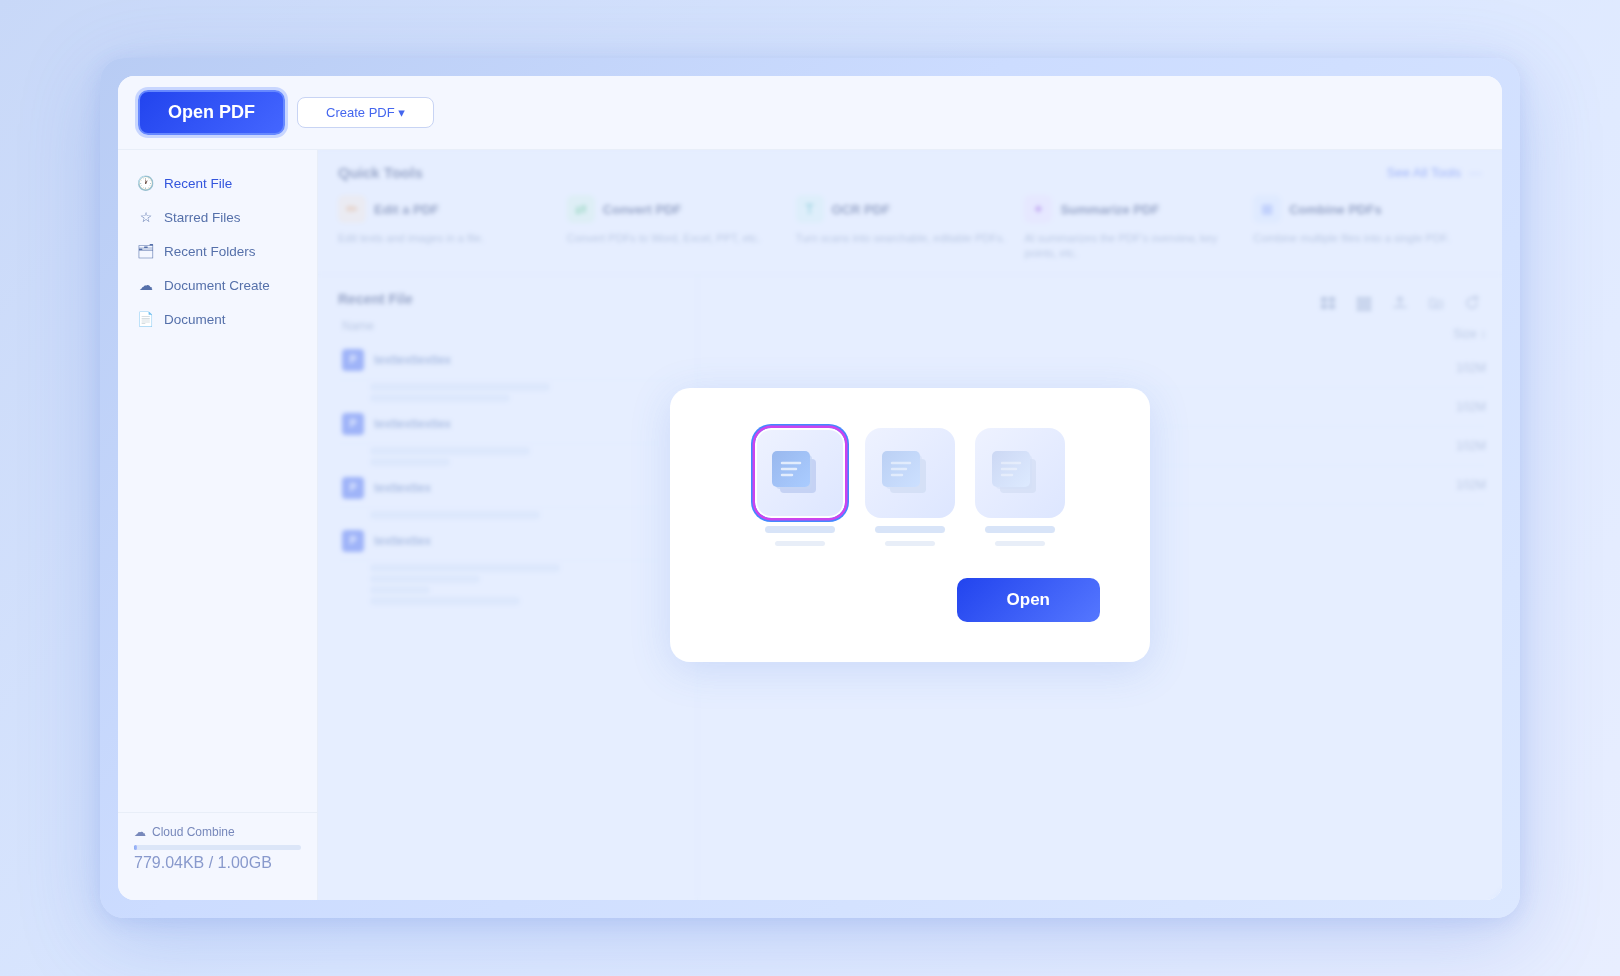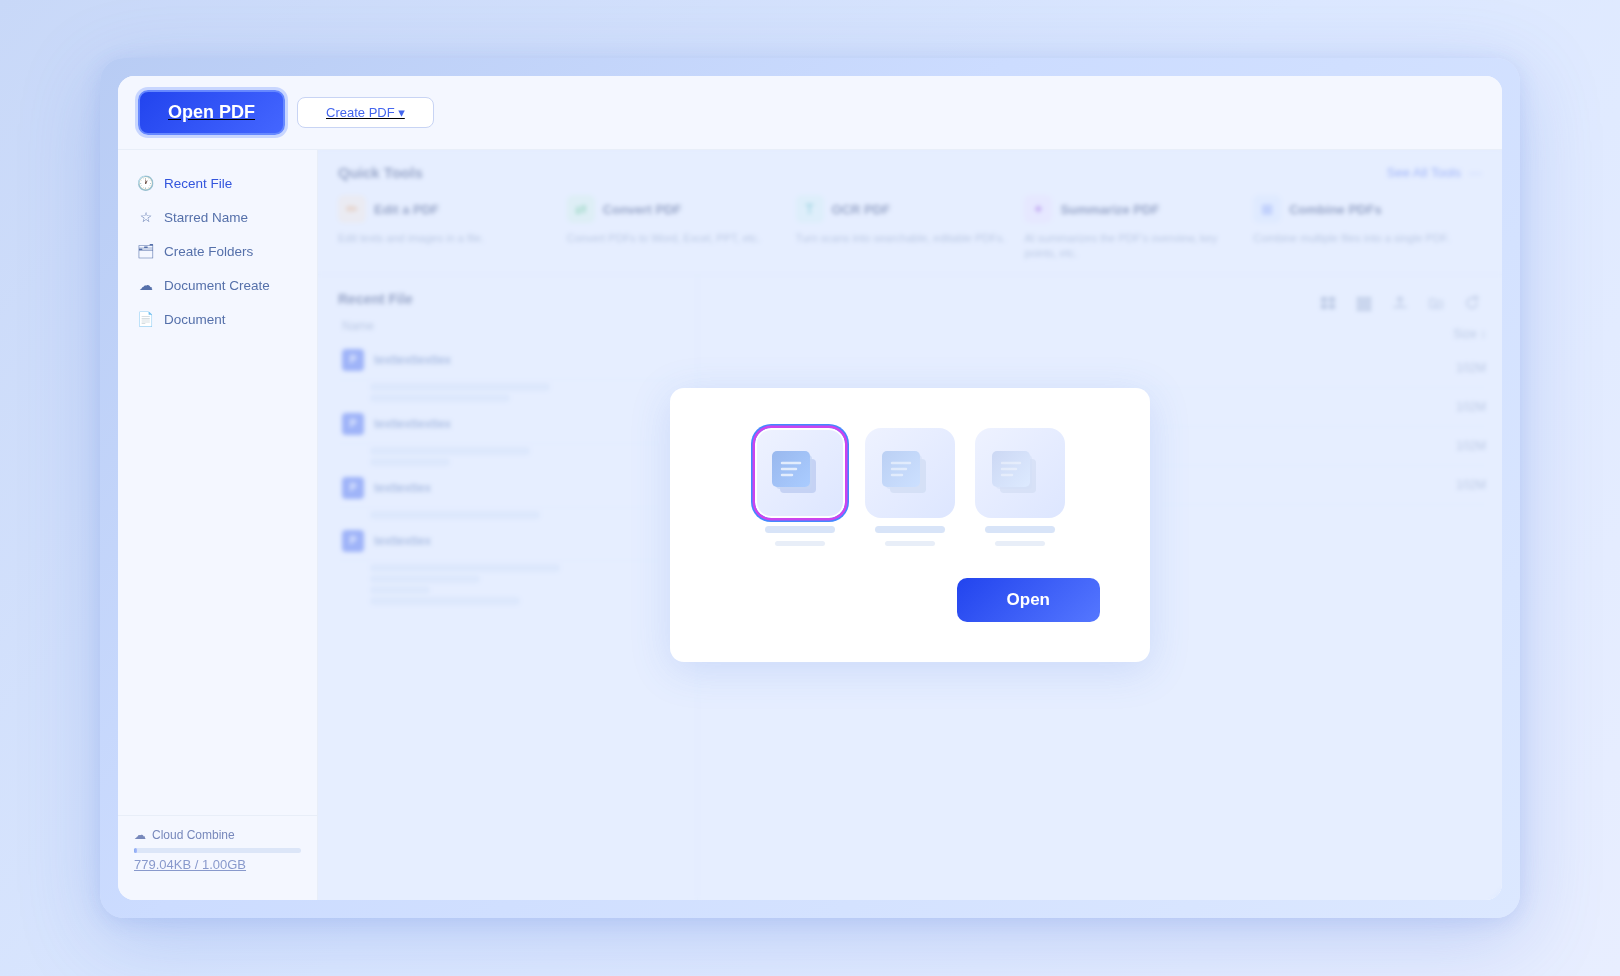--- a/index.html
+++ b/index.html
@@ -36,21 +36,20 @@
 
     
     .header {
       display: flex;
       align-items: center;
       padding: 14px 20px;
       background: #f4f7ff;
       border-bottom: 1px solid #e8eef8;
       gap: 12px;
       flex-shrink: 0;
-      text-decoration: underline;
     }
 
     .btn-open-pdf {
       background: linear-gradient(135deg, #2244ee, #4466ff);
       color: white;
       border: 2.5px solid #6688ff;
       border-radius: 10px;
       padding: 10px 28px;
       font-size: 18px;
       font-weight: 700;
@@ -138,23 +137,22 @@
       margin-bottom: 4px;
     }
 
     .storage-bar-fill {
       background: linear-gradient(90deg, #88aaee, #aabbff);
       border-radius: 4px;
       height: 100%;
     }
 
     .storage-text {
-      font-size: 13px;
+      font-size: 16px;
       color: #8899cc;
-      text-decoration: underline;
     }
 
     
     .content-area {
       flex: 1;
       display: flex;
       flex-direction: column;
       overflow: hidden;
       position: relative;
     }
@@ -362,21 +360,21 @@
       background: rgba(220, 232, 255, 0.6);
       backdrop-filter: blur(2px);
       display: flex;
       align-items: center;
       justify-content: center;
       z-index: 10;
     }
 
     .dialog {
       background: white;
-      border-radius: 14px;
+      border-radius: 20px;
       padding: 40px 50px;
       width: 480px;
       box-shadow: 0 8px 40px rgba(80,120,220,0.18);
       display: flex;
       flex-direction: column;
       align-items: center;
       gap: 24px;
     }
 
     .dialog-files {
@@ -447,25 +445,25 @@
 
     <div class="main-layout">
 
       <div class="sidebar">
         <div class="sidebar-item active">
           <span class="sidebar-icon">🕐</span>
           <span>Recent File</span>
         </div>
         <div class="sidebar-item">
           <span class="sidebar-icon">☆</span>
-          <span>Starred Name</span>
+          <span>Starred Files</span>
         </div>
         <div class="sidebar-item">
           <span class="sidebar-icon">🗂</span>
-          <span>Create Folders</span>
+          <span>Recent Folders</span>
         </div>
         <div class="sidebar-item">
           <span class="sidebar-icon">☁</span>
           <span>Document Create</span>
         </div>
         <div class="sidebar-item">
           <span class="sidebar-icon">📄</span>
           <span>Document</span>
         </div>
 

